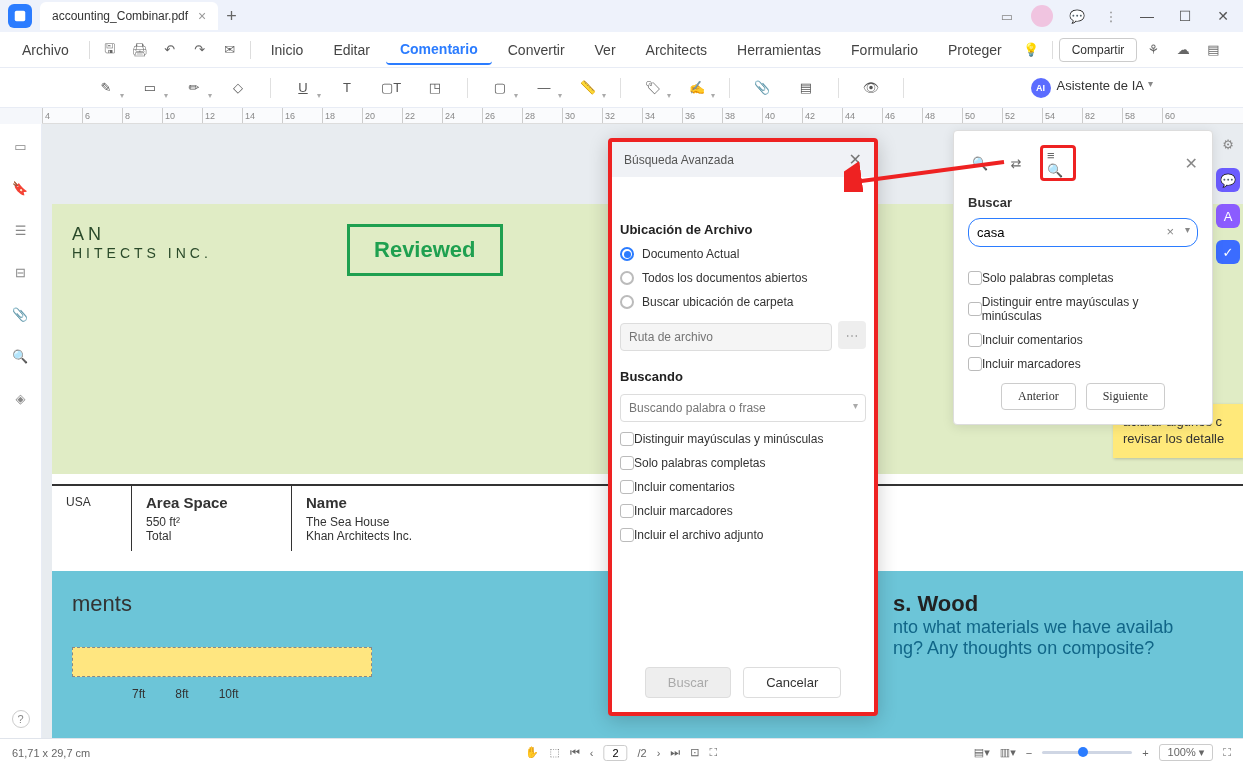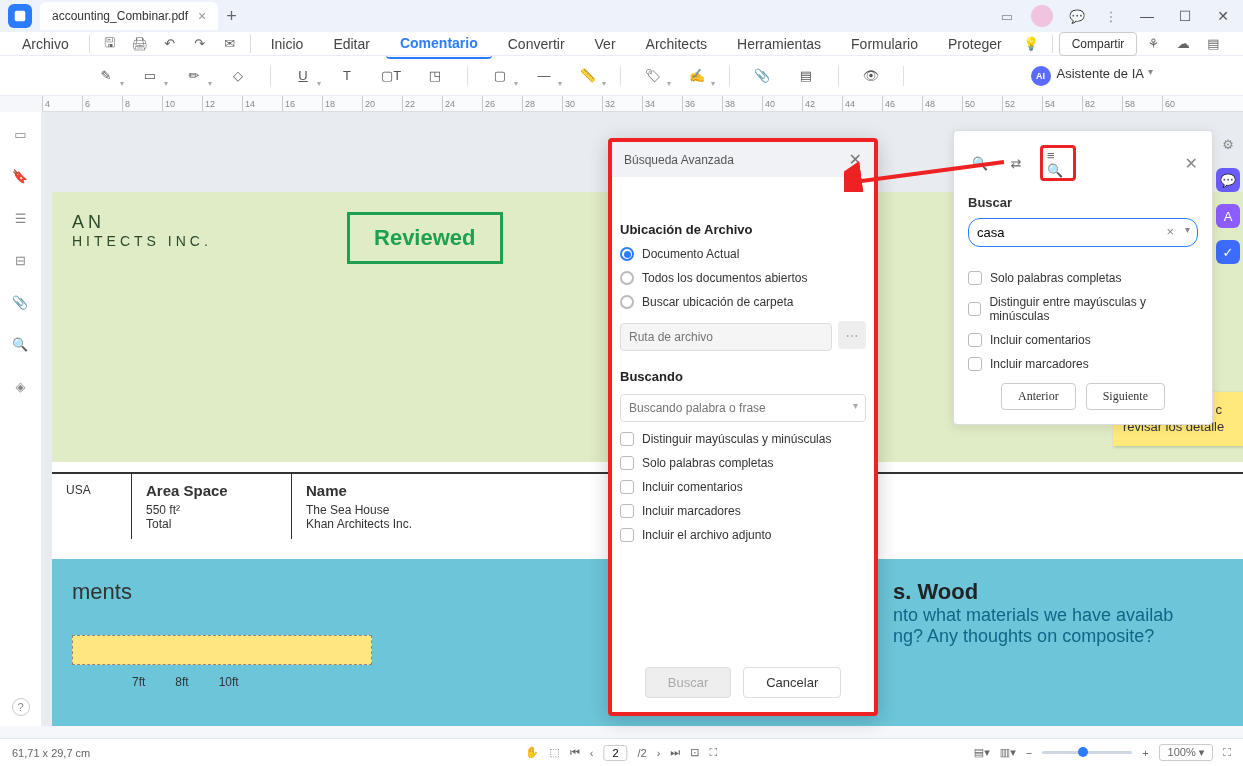--- a/index.html
+++ b/index.html
@@ -11,21 +11,21 @@
 .app-logo svg { fill: white; width: 14px; height: 14px; }
 .tab { background: #fff; height: 28px; display: flex; align-items: center; padding: 0 12px; border-radius: 6px 6px 0 0; font-size: 12px; gap: 10px; }
 .tab .x { color: #999; font-size: 14px; cursor: pointer; }
 .new-tab { margin-left: 8px; color: #666; font-size: 18px; cursor: pointer; }
 .title-right { margin-left: auto; display: flex; gap: 14px; align-items: center; }
 .title-icon { width: 20px; height: 20px; display: flex; align-items: center; justify-content: center; color: #888; cursor: pointer; }
 .avatar-sm { width: 22px; height: 22px; border-radius: 50%; background: #f0c4e0; }
 .win-btn { width: 24px; text-align: center; color: #555; font-size: 14px; }
 
 
-.menubar { height: 24px; background: #fff; display: flex; align-items: center; padding: 3px 8px; border-bottom: 1px solid #e8ecf5; gap: 2px; }
+.menubar { height: 36px; background: #fff; display: flex; align-items: center; padding: 3px 8px; border-bottom: 1px solid #e8ecf5; gap: 2px; }
 .menu-item { padding: 6px 14px; font-size: 14px; color: #444; cursor: pointer; border-radius: 4px; }
 .menu-item.active { color: #2b7cff; font-weight: 600; border-bottom: 2px solid #2b7cff; }
 .menu-icon { width: 28px; height: 28px; display: flex; align-items: center; justify-content: center; color: #666; cursor: pointer; border-radius: 4px; }
 .menu-sep { width: 1px; height: 18px; background: #ddd; margin: 0 4px; }
 .share-btn { padding: 4px 12px; border: 1px solid #ccc; border-radius: 4px; font-size: 12px; cursor: pointer; }
 .light-icon { color: #c4a020; }
 
 
 .toolbar { height: 40px; background: #fff; display: flex; align-items: center; padding: 0 90px; gap: 12px; border-bottom: 1px solid #e8ecf5; }
 .tool-icon { width: 32px; height: 28px; display: flex; align-items: center; justify-content: center; color: #555; cursor: pointer; border-radius: 4px; position: relative; }
@@ -78,21 +78,21 @@
 .adv-section-title { font-size: 13px; font-weight: 600; margin-bottom: 10px; color: #222; }
 .radio-row { display: flex; align-items: flex-end; gap: 8px; font-size: 12px; margin-bottom: 10px; cursor: pointer; }
 .radio { width: 14px; height: 14px; border: 2px solid #2b7cff; border-radius: 50%; display: inline-flex; align-items: center; justify-content: center; }
 .radio.checked::after { content: ''; width: 7px; height: 7px; background: #2b7cff; border-radius: 50%; }
 .radio.off { border-color: #bbb; }
 .path-input { width: 100%; padding: 6px 8px; border: 1px solid #ddd; border-radius: 4px; background: #f5f5f5; font-size: 12px; color: #aaa; margin-top: 4px; }
 .browse-btn { width: 28px; height: 28px; background: #eee; border-radius: 4px; display: inline-flex; align-items: center; justify-content: center; margin-left: 6px; color: #999; }
 .path-row { display: flex; align-items: center; }
 .path-row .path-input { flex: 1; }
 .search-input-adv { width: 100%; padding: 6px 24px 6px 8px; border: 1px solid #ddd; border-radius: 4px; font-size: 12px; color: #aaa; margin-bottom: 10px; }
-.chk-row { display: flex; align-items: center; gap: 8px; font-size: 12px; margin-bottom: 10px; cursor: pointer; }
+.chk-row { display: flex; align-items: center; font-size: 12px; margin-bottom: 10px; cursor: pointer; }
 .chk { width: 14px; height: 14px; border: 1.5px solid #bbb; border-radius: 3px; }
 .adv-footer { position: absolute; bottom: 14px; left: 0; right: 0; display: flex; justify-content: center; gap: 12px; padding: 0 16px; }
 .btn { padding: 7px 22px; border-radius: 4px; font-size: 13px; cursor: pointer; border: 1px solid #ddd; background: #fff; }
 .btn.disabled { background: #eee; color: #aaa; cursor: not-allowed; }
 
 
 .search-panel { position: absolute; right: 30px; top: 130px; width: 260px; background: #fff; border: 1px solid #ddd; border-radius: 4px; padding: 14px; z-index: 40; box-shadow: 0 2px 12px rgba(0,0,0,.1); }
 .sp-top { display: flex; gap: 12px; align-items: center; margin-bottom: 14px; }
 .sp-icon { width: 24px; height: 24px; display: flex; align-items: center; justify-content: center; color: #666; cursor: pointer; }
 .sp-icon.boxed { border: 3px solid #e22; border-radius: 4px; padding: 4px; width: 36px; height: 36px; }

